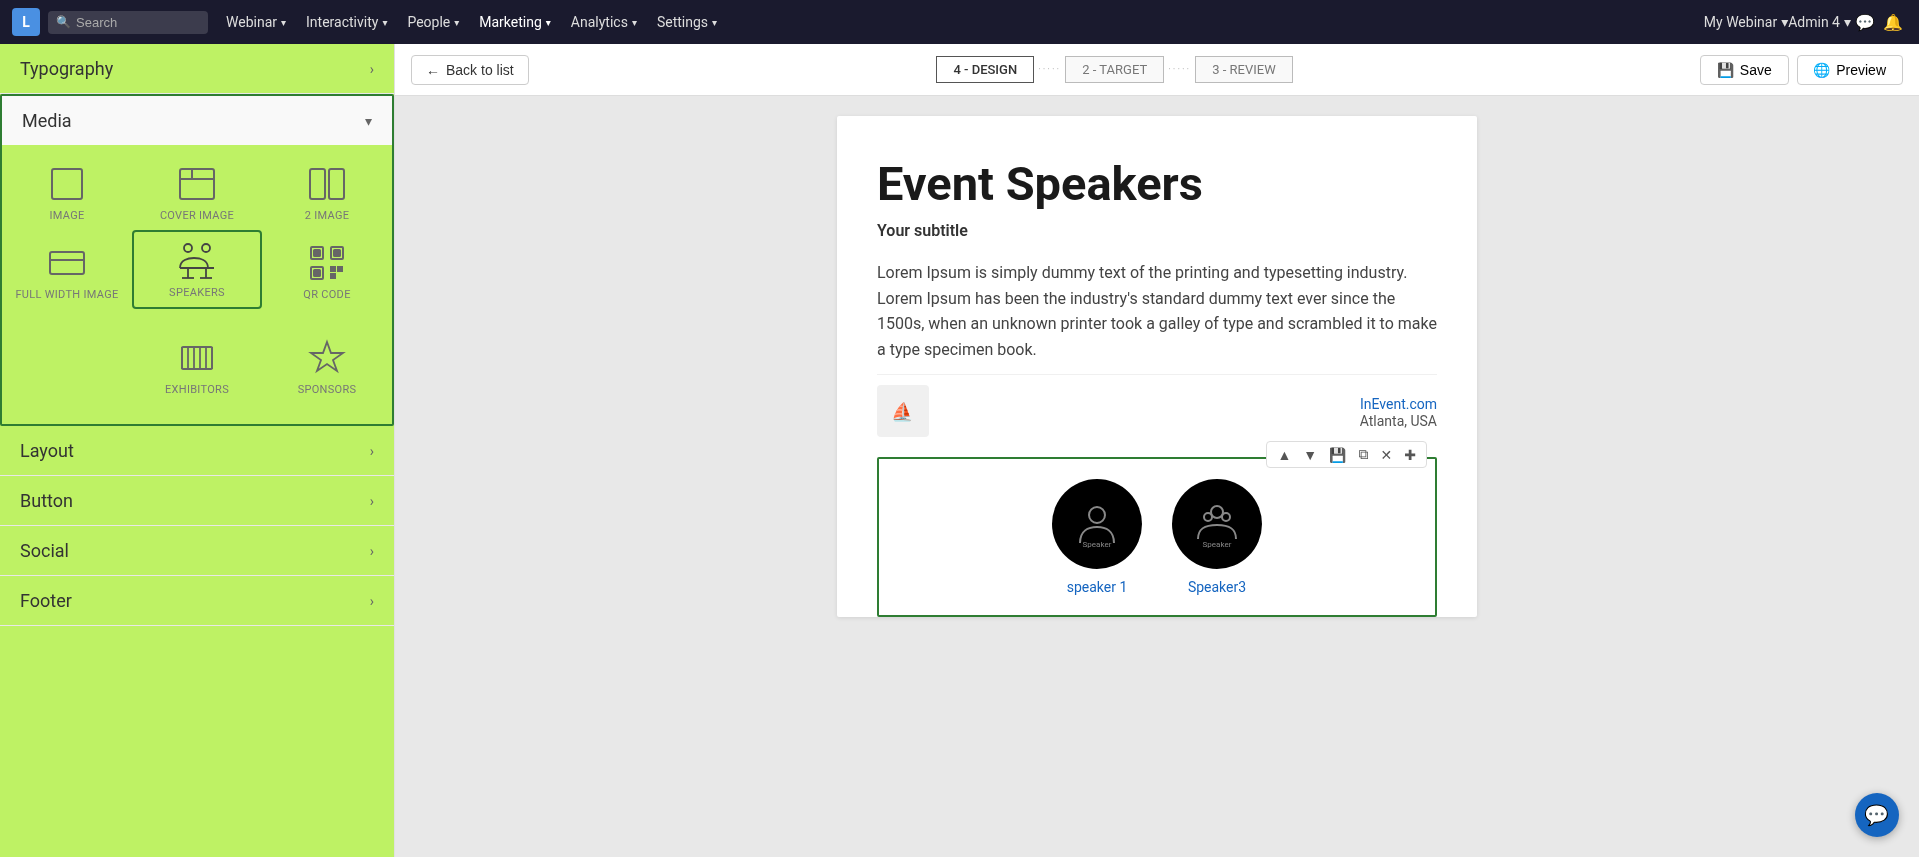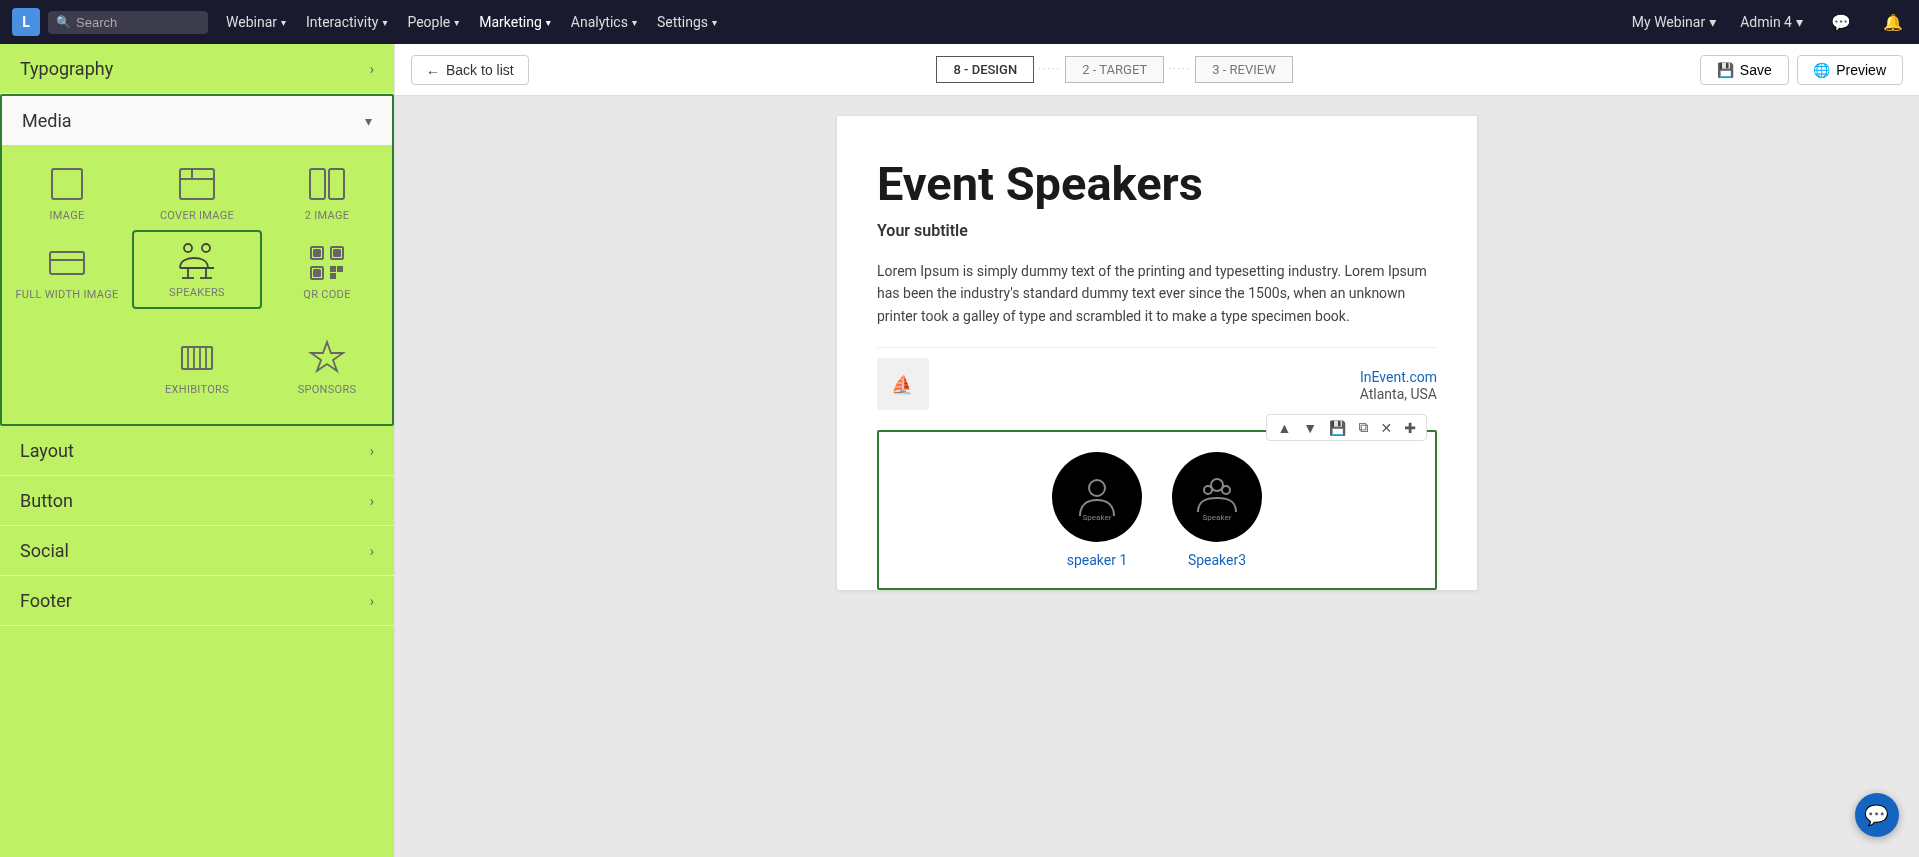--- a/index.html
+++ b/index.html
@@ -60,21 +60,21 @@
       border-radius: 4px;
       display: flex;
       align-items: center;
       gap: 4px;
     }
     .nav-item.active { color: #fff; }
     .nav-item .caret { font-size: 10px; }
     .nav-right {
       display: flex;
       align-items: center;
-      gap: 24px;
+      gap: 0;
       margin-left: auto;
     }
     .nav-webinar-name {
       color: #ddd;
       font-size: 14px;
       display: flex;
       align-items: center;
       gap: 4px;
       cursor: pointer;
     }
@@ -299,24 +299,24 @@
       color: #1a1a1a;
       margin-bottom: 10px;
     }
     .page-subtitle {
       font-size: 16px;
       font-weight: 600;
       color: #333;
       margin-bottom: 20px;
     }
     .page-body-text {
-      font-size: 14px;
+      font-size: 16px;
       color: #444;
       line-height: 1.6;
-      margin-bottom: 20px;
+      margin-bottom: 12px;
     }
     .page-footer-info {
       display: flex;
       align-items: center;
       justify-content: space-between;
       padding: 10px 0 20px;
       border-top: 1px solid #f0f0f0;
     }
     .page-logo {
       width: 52px; height: 52px;
@@ -600,21 +600,21 @@
   <div class="content-area">
 
     <div class="content-toolbar">
       <button class="back-btn">
         <span>←</span>
         <span>Back to list</span>
       </button>
 
       <div class="steps-bar">
         <div class="step active">
-          <span>8 - DESIGN</span>
+          <span>4 - DESIGN</span>
         </div>
         <span class="step-dots">·····</span>
         <div class="step">
           <span>2 - TARGET</span>
         </div>
         <span class="step-dots">·····</span>
         <div class="step">
           <span>3 - REVIEW</span>
         </div>
       </div>

